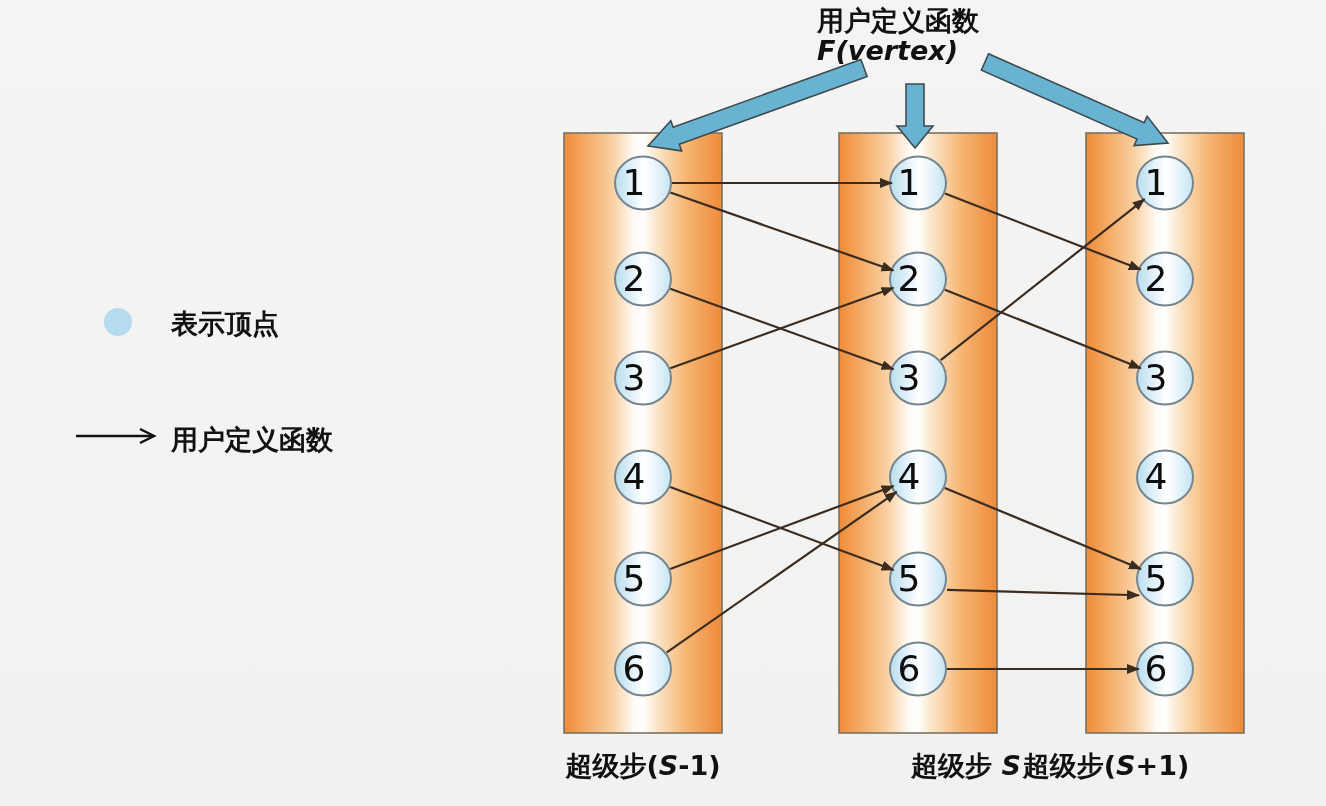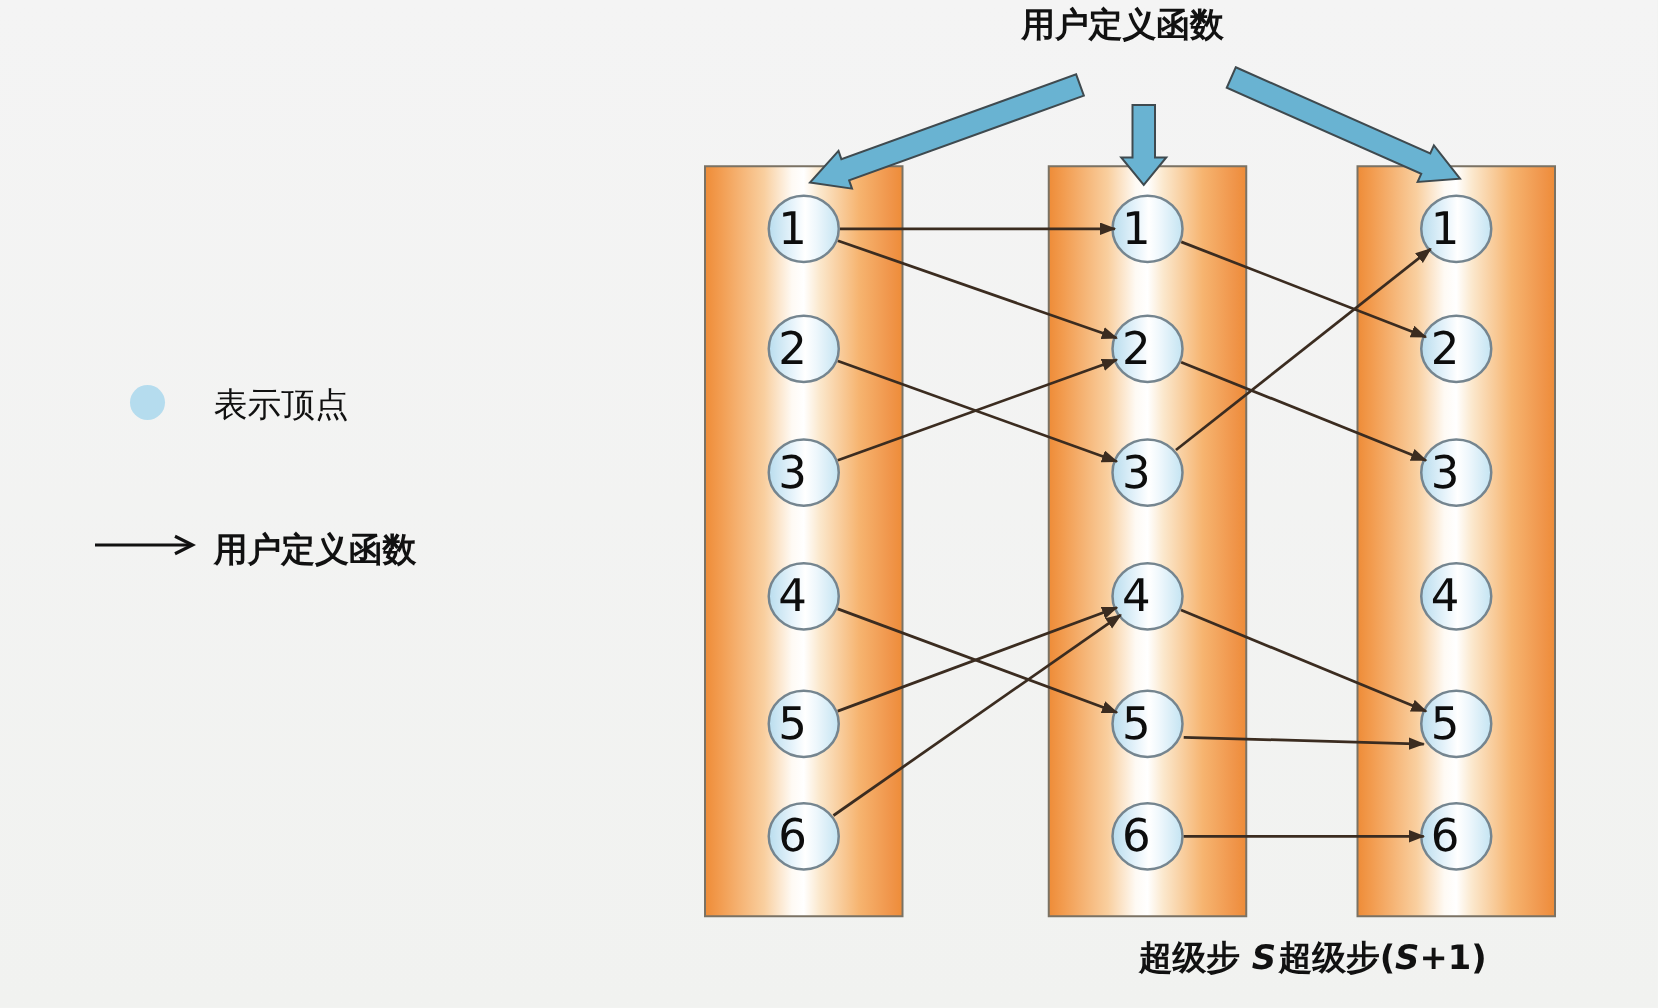--- a/index.html
+++ b/index.html
@@ -25,21 +25,21 @@
   .title-block{
     position:absolute;left:898px;top:6px;transform:translateX(-50%);
     white-space:nowrap;
   }
   .title-line1{font-size:27px;font-weight:bold;line-height:30px;}
   .title-line2{font-size:27px;font-weight:bold;font-style:italic;line-height:30px;}
   .legend-dot{
     position:absolute;left:104px;top:308px;width:28px;height:28px;border-radius:50%;
     background:var(--legend-dot);
   }
-  .legend-text-1{position:absolute;left:171px;top:306px;font-size:27px;font-weight:normal;white-space:nowrap;text-align:right;}
+  .legend-text-1{position:absolute;left:171px;top:306px;font-size:27px;font-weight:bold;white-space:nowrap;text-align:right;}
   .legend-arrow{position:absolute;left:72px;top:424px;}
   .legend-text-2{position:absolute;left:171px;top:422px;font-size:27px;font-weight:bold;white-space:nowrap;}
   .col-label{
     position:absolute;top:748px;transform:translateX(-50%);
     font-size:27px;font-weight:bold;white-space:nowrap;
   }
   .col-label .svar{font-style:italic;}
 </style>
 </head>
 <body>
@@ -132,30 +132,34 @@
 
     <g id="udf-arrows">
       <polygon points="867.1,76.5 679.3,144.3 681.6,150.9 648,146 670.8,120.7 673.1,127.3 860.9,59.5" fill="#69b3d2" stroke="#3f4a4f" stroke-width="1.6"></polygon>
       <polygon points="906,84 924,84 924,126 933,126 915,148 897,126 906,126" fill="#69b3d2" stroke="#3f4a4f" stroke-width="1.6"></polygon>
       <polygon points="988.6,53.8 1144.2,122.7 1147.1,116.3 1168,143 1134.1,145.5 1137.0,139.1 981.4,70.2" fill="#69b3d2" stroke="#3f4a4f" stroke-width="1.6"></polygon>
     </g>
   </svg>
 
   <div class="title-block">
     <div class="title-line1">用户定义函数</div>
+    <div class="title-line2">F(vertex)</div>
   </div>
 
   <div class="legend-dot"></div>
   <div class="legend-text-1">表示顶点</div>
   <svg class="legend-arrow" width="95" height="24">
     <line x1="4" y1="12" x2="80" y2="12" stroke="#111" stroke-width="2.5"></line>
     <polyline points="68,5 82,12 68,19" fill="none" stroke="#111" stroke-width="2.5"></polyline>
   </svg>
   <div class="legend-text-2">用户定义函数</div>
 
+  <div class="col-label" id="col-label-0" style="left: 643px;">
+    <span>超级步(</span><span class="svar">S</span><span>-1)</span>
+  </div>
   <div class="col-label" id="col-label-1" style="left: 966px;">
     <span>超级步 </span><span class="svar">S</span><span></span>
   </div>
   <div class="col-label" id="col-label-2" style="left: 1106px;">
     <span>超级步(</span><span class="svar">S</span><span>+1)</span>
   </div>
 
 </div>
 
 </body></html>

